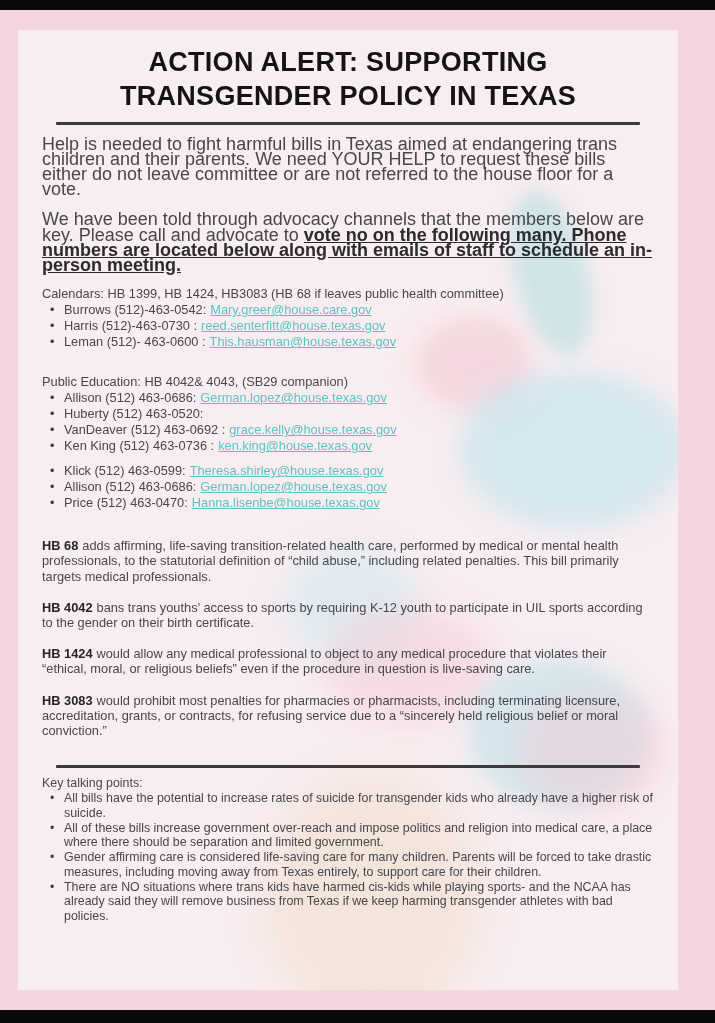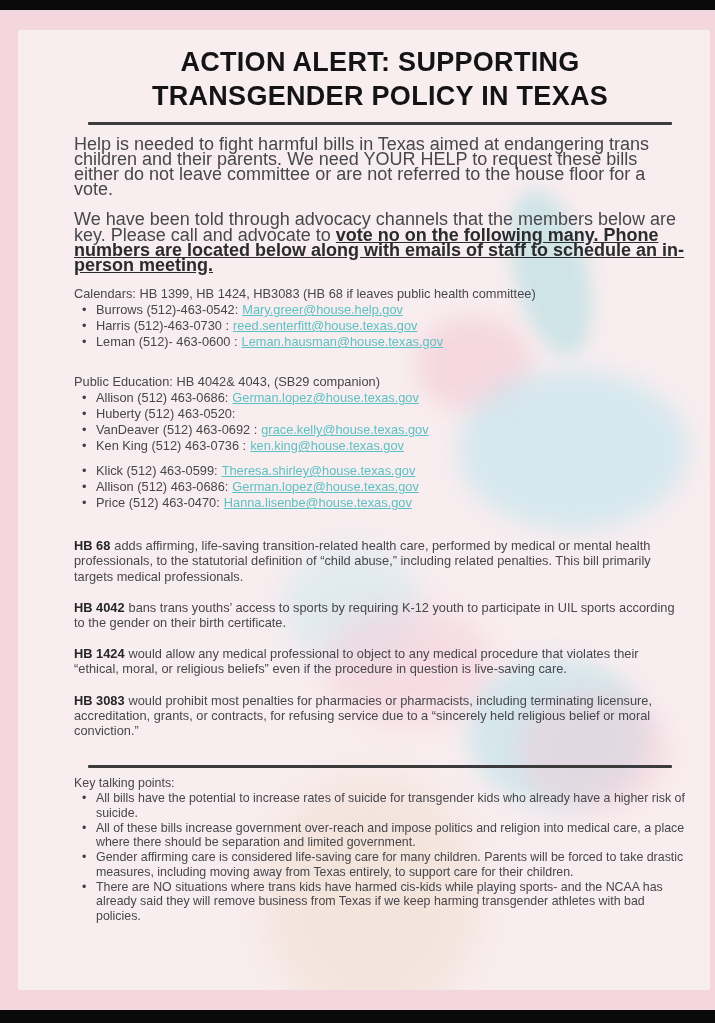--- a/index.html
+++ b/index.html
@@ -8,21 +8,21 @@
     background:#f4d7de;
     font-family:"Liberation Sans","DejaVu Sans",sans-serif;
     -webkit-font-smoothing:antialiased;
   }
   .bar{position:absolute;left:0;width:715px;background:#0a0a0a;z-index:5;}
   .bar-top{top:0;height:10px;}
   .bar-bottom{bottom:0;height:13px;}
 
   .card{
     position:absolute;left:18px;top:30px;width:660px;height:960px;
-    background:#f8edef;overflow:hidden;border-radius:2px;padding-left:32px;
+    background:#f8edef;overflow:hidden;border-radius:2px;
   }
   .decor{position:absolute;inset:0;z-index:0;}
   .blob{position:absolute;border-radius:50%;}
   .b1{left:496px;top:158px;width:74px;height:170px;background:#9edade;opacity:.45;filter:blur(9px);transform:rotate(-14deg);}
   .b2{left:398px;top:286px;width:116px;height:96px;background:#f3c7d2;opacity:.55;filter:blur(12px);}
   .b3{left:440px;top:340px;width:230px;height:160px;background:#bfe5ef;opacity:.6;filter:blur(12px);}
   .b4{left:264px;top:516px;width:140px;height:120px;background:#c7e8f0;opacity:.45;filter:blur(14px);}
   .b5{left:306px;top:576px;width:170px;height:120px;background:#f5ccd7;opacity:.5;filter:blur(14px);}
   .b6{left:450px;top:628px;width:180px;height:150px;background:#abdfe9;opacity:.45;filter:blur(11px);}
   .b7{left:500px;top:660px;width:150px;height:120px;background:#f2c9d4;opacity:.45;filter:blur(12px);}
@@ -83,23 +83,23 @@
     </h1>
     <div class="rule"></div>
 
     <p class="para">Help is needed to fight harmful bills in Texas aimed at endangering trans children and their parents. We need YOUR HELP to request these bills either do not leave committee or are not referred to the house floor for a vote.</p>
 
     <p class="para para2"><span>We have been told through advocacy channels that the members below are key. Please call and advocate to </span><span class="emph">vote no on the following many. Phone numbers are located below along with emails of staff to schedule an in-person meeting.</span></p>
 
     <div class="group">
       <div class="ghead">Calendars: HB 1399, HB 1424, HB3083 (HB 68 if leaves public health committee)</div>
       <ul class="clist">
-        <li><span>Burrows (512)-463-0542:</span><a class="email">Mary.greer@house.help.gov</a></li>
+        <li><span>Burrows (512)-463-0542:</span><a class="email">Mary.greer@house.care.gov</a></li>
         <li><span>Harris (512)-463-0730 :</span><a class="email">reed.senterfitt@house.texas.gov</a></li>
-        <li><span>Leman (512)- 463-0600 :</span><a class="email">Leman.hausman@house.texas.gov</a></li>
+        <li><span>Leman (512)- 463-0600 :</span><a class="email">This.hausman@house.texas.gov</a></li>
       </ul>
     </div>
 
     <div class="group g1">
       <div class="ghead">Public Education: HB 4042&amp; 4043, (SB29 companion)</div>
       <ul class="clist">
         <li><span>Allison (512) 463-0686:</span><a class="email">German.lopez@house.texas.gov</a></li>
         <li><span>Huberty (512) 463-0520:</span><a class="email"></a></li>
         <li><span>VanDeaver (512) 463-0692 :</span><a class="email">grace.kelly@house.texas.gov</a></li>
         <li><span>Ken King (512) 463-0736 :</span><a class="email">ken.king@house.texas.gov</a></li>

